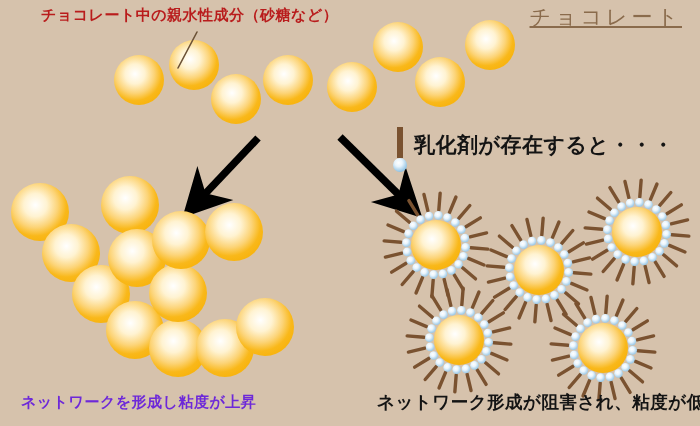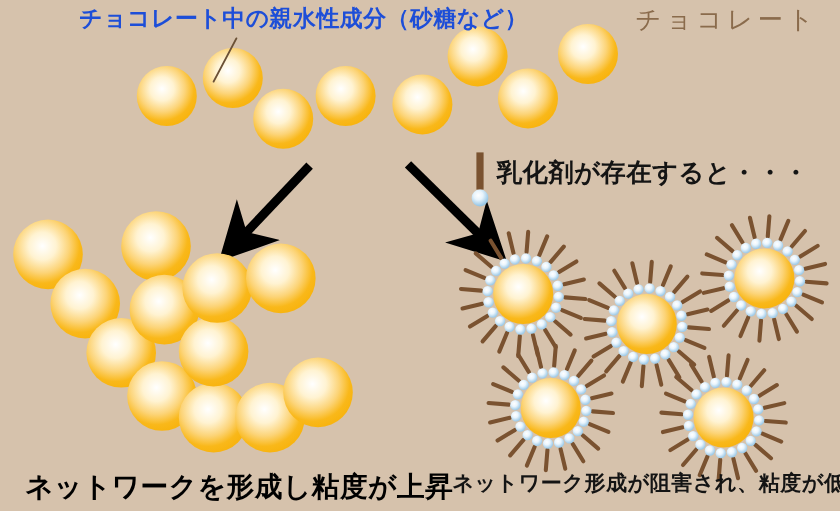--- a/index.html
+++ b/index.html
@@ -24,48 +24,48 @@
     height: 426px;
   }
   .txt {
     position: absolute;
     white-space: nowrap;
     line-height: 1;
   }
   .label-top-left {
     left: 41px;
     top: 7px;
-    font-size: 19px;
+    font-size: 15px;
     font-weight: bold;
-    color: #1d4ed8;
+    color: #b91c1c;
     letter-spacing: 0.5px;
-    margin-left: 25px;
   }
   .title-right {
     right: 18px;
     top: 6px;
     font-size: 21px;
     font-weight: normal;
     color: #8a6b4c;
     letter-spacing: 4px;
+    text-decoration: underline;
   }
   .label-emulsifier {
     left: 414px;
     top: 134px;
     font-size: 21px;
     font-weight: bold;
     color: #141414;
     letter-spacing: 0.5px;
   }
   .caption-left {
     left: 21px;
     top: 394px;
-    font-size: 23px;
+    font-size: 15px;
     font-weight: bold;
-    color: #000000;
+    color: #6d28d9;
     letter-spacing: 0.5px;
   }
   .caption-right {
     left: 377px;
     top: 394px;
     font-size: 17.5px;
     font-weight: bold;
     color: #141414;
     letter-spacing: 0.5px;
   }

